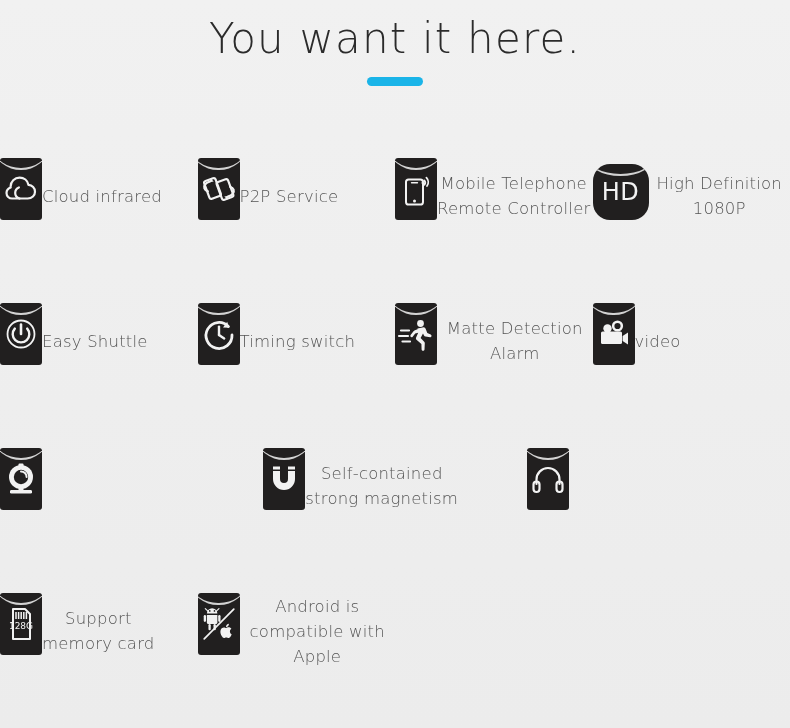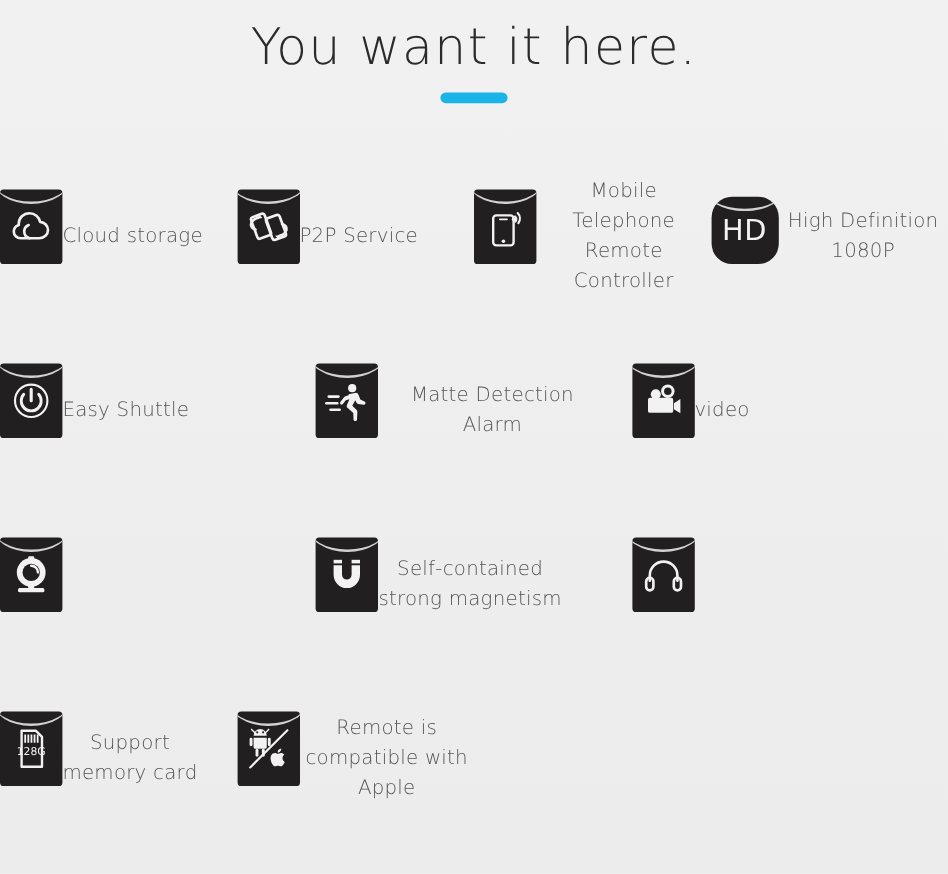--- a/index.html
+++ b/index.html
@@ -58,21 +58,21 @@
     display: flex;
     height: 145px;
   }
   .cell {
     flex: 1 1 0;
     display: flex;
     flex-direction: row;
     align-items: center;
   }
   .tile {
-    width: 52px;
+    width: 42px;
     height: 62px;
     border-radius: 3px;
     background: #211f1f;
     position: relative;
     display: flex;
     align-items: center;
     justify-content: center;
     overflow: hidden;
     flex: none;
   }
@@ -136,21 +136,21 @@
   <div class="grid">
 
     <div class="row">
       <div class="cell">
         <div class="tile">
           <svg width="40" height="40" viewBox="0 0 40 40" aria-hidden="true">
             <path d="M13.5 29.5h13.2c4.2 0 7.3-3 7.3-6.8 0-3.6-2.8-6.5-6.5-6.8-.9-4.2-4.5-7.2-8.9-7.2-5 0-9 3.9-9 8.8 0 .3 0 .7.1 1-2.4.8-4.2 3-4.2 5.6 0 3 2.5 5.4 5.6 5.4h2.4z" fill="none" stroke="#f2f2f2" stroke-width="2.2" stroke-linejoin="round"></path>
             <path d="M18.6 29.5c-2.6-.8-4.4-3-4.4-5.6 0-2.4 1.5-4.5 3.7-5.4" fill="none" stroke="#f2f2f2" stroke-width="2.2" stroke-linecap="round"></path>
           </svg>
         </div>
-        <div class="label">Cloud storage</div>
+        <div class="label">Cloud infrared</div>
       </div>
 
       <div class="cell">
         <div class="tile">
           <svg width="42" height="42" viewBox="0 0 42 42" aria-hidden="true">
             <g fill="none" stroke="#f2f2f2" stroke-width="2.2" stroke-linejoin="round">
               <rect x="8.5" y="11" width="12" height="19" rx="2" transform="rotate(-20 14.5 20.5)"></rect>
               <rect x="21" y="12" width="12" height="19" rx="2" transform="rotate(-20 27 21.5)"></rect>
             </g>
             <path d="M12 13.5c-4.2 1.1-6.6 4-5.6 6.9.5 1.4 1.8 2.4 3.5 2.9" fill="none" stroke="#f2f2f2" stroke-width="2.2" stroke-linecap="round"></path>
@@ -192,20 +192,31 @@
         <div class="tile">
           <svg width="40" height="40" viewBox="0 0 40 40" aria-hidden="true">
             <circle cx="20" cy="20" r="13.5" fill="none" stroke="#f2f2f2" stroke-width="1.8"></circle>
             <path d="M13.8 14.6a8.3 8.3 0 1 0 12.4 0" fill="none" stroke="#f2f2f2" stroke-width="2.4" stroke-linecap="round"></path>
             <line x1="20" y1="10.5" x2="20" y2="20" stroke="#f2f2f2" stroke-width="2.6" stroke-linecap="round"></line>
           </svg>
         </div>
         <div class="label">Easy Shuttle</div>
       </div>
 
+      <div class="cell">
+        <div class="tile">
+          <svg width="40" height="40" viewBox="0 0 40 40" aria-hidden="true">
+            <path d="M29.5 12.6A13 13 0 1 0 33 21" fill="none" stroke="#f2f2f2" stroke-width="2.8" stroke-linecap="round"></path>
+            <path d="M28.2 7.8l1.8 6-6-.3z" fill="#f2f2f2"></path>
+            <line x1="20" y1="12.6" x2="20" y2="21" stroke="#f2f2f2" stroke-width="2.4" stroke-linecap="round"></line>
+            <line x1="20" y1="21" x2="25.2" y2="24.4" stroke="#f2f2f2" stroke-width="2.4" stroke-linecap="round"></line>
+          </svg>
+        </div>
+        <div class="label">Timing switch</div>
+      </div>
 
       <div class="cell">
         <div class="tile">
           <svg width="42" height="42" viewBox="0 0 42 42" aria-hidden="true">
             <circle cx="25.5" cy="10.5" r="3.4" fill="#f2f2f2"></circle>
             <path d="M22.5 15.5l6.2-1.2c1 .1 1.6.7 2 1.6l1.6 4 3.4 1.6c1.4.7 1 2.8-.6 2.7l-4.6-.6c-.7-.1-1.2-.5-1.5-1.1l-1-2-2.4 4.6 3.6 3.6c.5.5.6.9.6 1.6l-.3 6.2c-.1 1.8-2.8 1.8-2.9 0l-.2-5.4-4.6-4c-.9-.8-1.1-1.8-.6-2.9l2-4.4-3 .8-2.5 3.1c-1.1 1.4-3.2-.2-2.1-1.6l2.9-3.9c.4-.5.8-.8 1.4-1l2.6-.9z" fill="#f2f2f2"></path>
             <g stroke="#f2f2f2" stroke-width="2.2" stroke-linecap="round">
               <line x1="6" y1="17.5" x2="14" y2="17.5"></line>
               <line x1="4" y1="23" x2="13" y2="23"></line>
               <line x1="7.5" y1="28.5" x2="15" y2="28.5"></line>
@@ -301,21 +312,21 @@
               <line x1="3" y1="1.5" x2="8" y2="6.5" stroke="#f2f2f2" stroke-width="2.2" stroke-linecap="round"></line>
               <line x1="29" y1="1.5" x2="24" y2="6.5" stroke="#f2f2f2" stroke-width="2.2" stroke-linecap="round"></line>
             </g>
             <line x1="6.5" y1="37.5" x2="37.5" y2="6.5" stroke="#f2f2f2" stroke-width="1.8" stroke-linecap="round"></line>
             <g fill="#f2f2f2" transform="translate(23,21) scale(0.62)">
               <path d="M16.8 14.2c-.1-3 2.4-4.4 2.5-4.5-1.4-2-3.5-2.3-4.3-2.4-1.8-.2-3.6 1.1-4.5 1.1-.9 0-2.4-1.1-3.9-1-2 0-3.9 1.2-4.9 3-2.1 3.6-.5 9 1.5 11.9 1 1.4 2.2 3 3.7 2.9 1.5-.1 2-.9 3.8-.9 1.8 0 2.3.9 3.9.9 1.6 0 2.6-1.4 3.6-2.9 1.1-1.6 1.6-3.2 1.6-3.3-.1 0-3-1.2-3-4.8z"></path>
               <path d="M13.9 4.9c.8-1 1.4-2.4 1.2-3.8-1.2.1-2.7.8-3.5 1.8-.8.9-1.5 2.3-1.3 3.7 1.3.1 2.7-.7 3.6-1.7z"></path>
             </g>
           </svg>
         </div>
-        <div class="label">Remote is
+        <div class="label">Android is
 compatible  with Apple</div>
       </div>
 
       <div class="cell"></div>
       <div class="cell"></div>
     </div>
 
   </div>
 </div>
 

